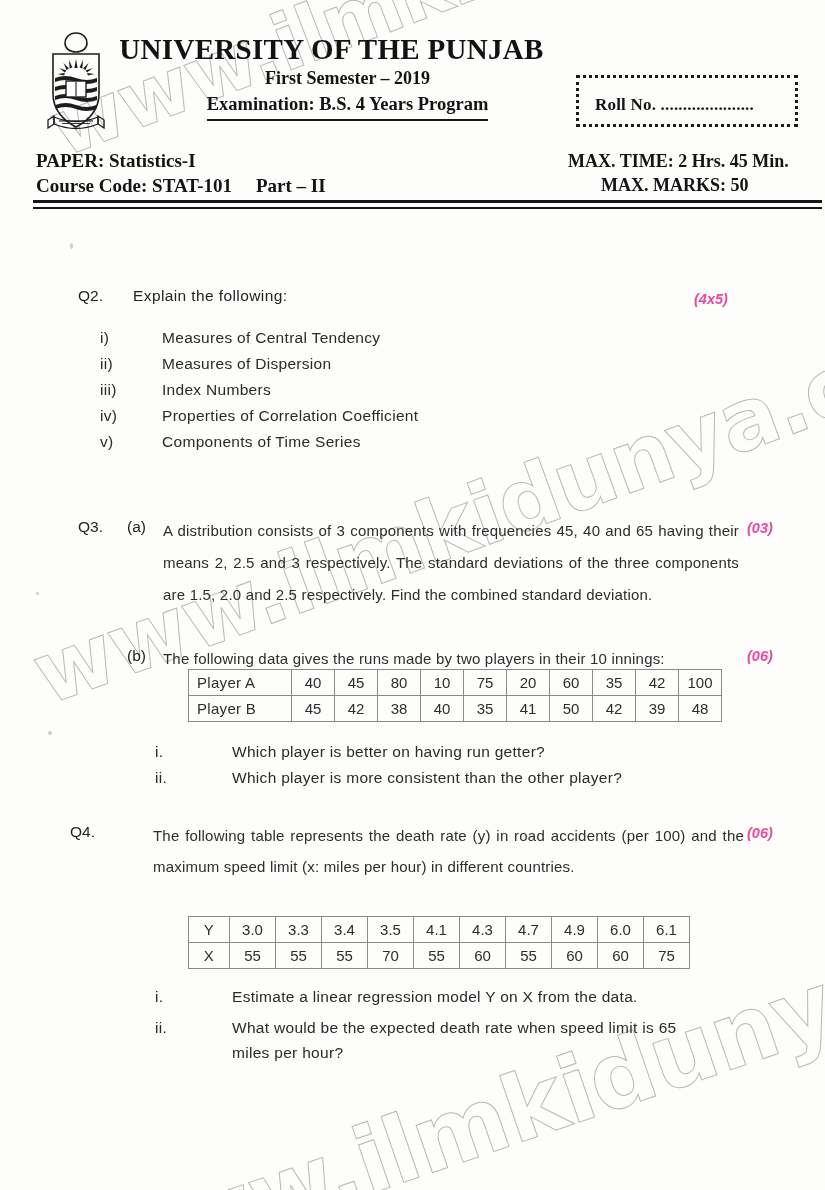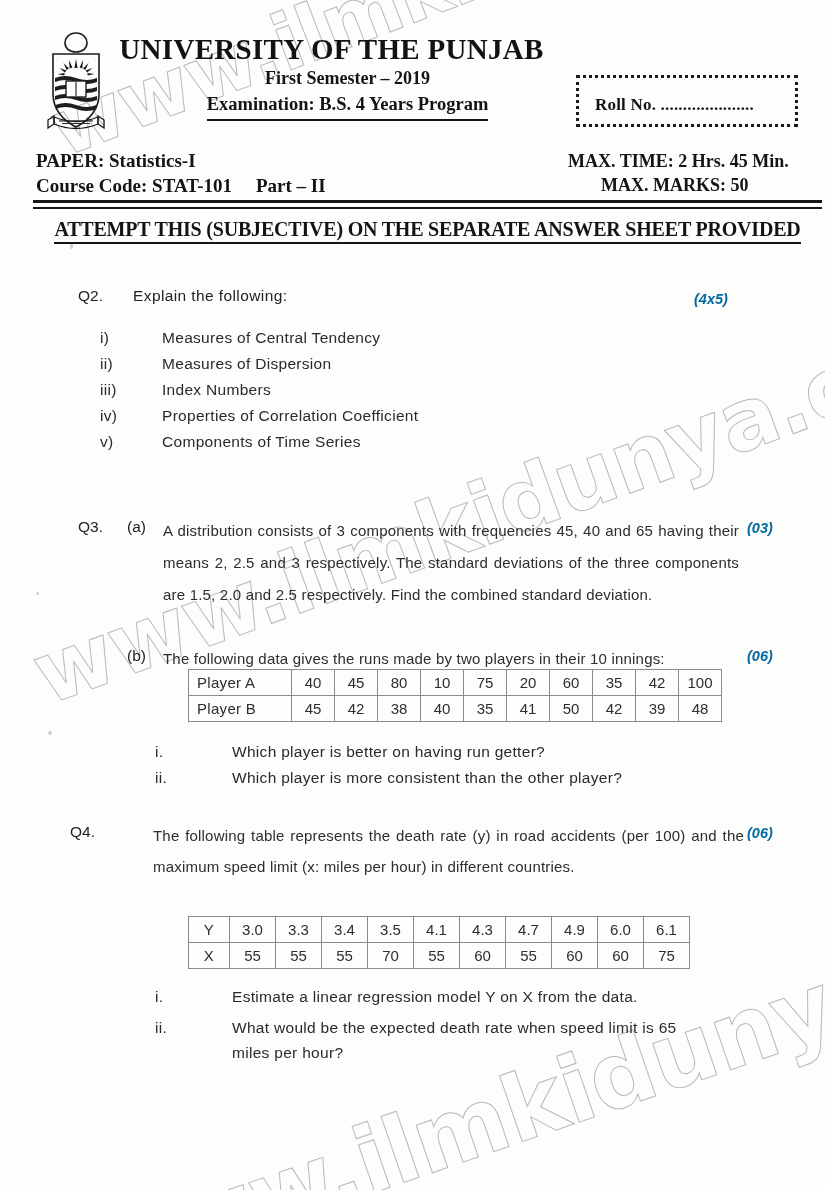--- a/index.html
+++ b/index.html
@@ -228,21 +228,21 @@
     position: absolute;
     font-size: 15.5px;
     color: #222;
   }
 
   .marks {
     position: absolute;
     font-size: 14.5px;
     font-style: italic;
     font-weight: bold;
-    color: #0369a1;
+    color: #ec4899;
   }
 
   
   #q2-label { left: 78px; top: 287px; }
   #q2-text  { left: 133px; top: 287px; letter-spacing: 0.4px; }
   #q2-marks { left: 694px; top: 291px; }
 
   .sublist {
     position: absolute;
     left: 100px;
@@ -418,21 +418,20 @@
   <div class="paper-line">PAPER: Statistics-I</div>
   <div class="course-line">
     <span>Course Code: STAT-101</span><span class="part">Part – II</span>
   </div>
   <div class="time-line">MAX. TIME: 2 Hrs. 45 Min.</div>
   <div class="marks-line">MAX. MARKS: 50</div>
 
   <div class="rule-1"></div>
   <div class="rule-2"></div>
 
-  <div class="attempt"><span>ATTEMPT THIS (SUBJECTIVE) ON THE SEPARATE ANSWER SHEET PROVIDED</span></div>
 
   <div class="qbody">
 
     <div class="qlabel" id="q2-label">Q2.</div>
     <div class="qlabel" id="q2-text">Explain the following:</div>
     <div class="marks" id="q2-marks">(4x5)</div>
 
     <div class="sublist">
       <div class="sub-item">
         <span class="rn">i)</span>

